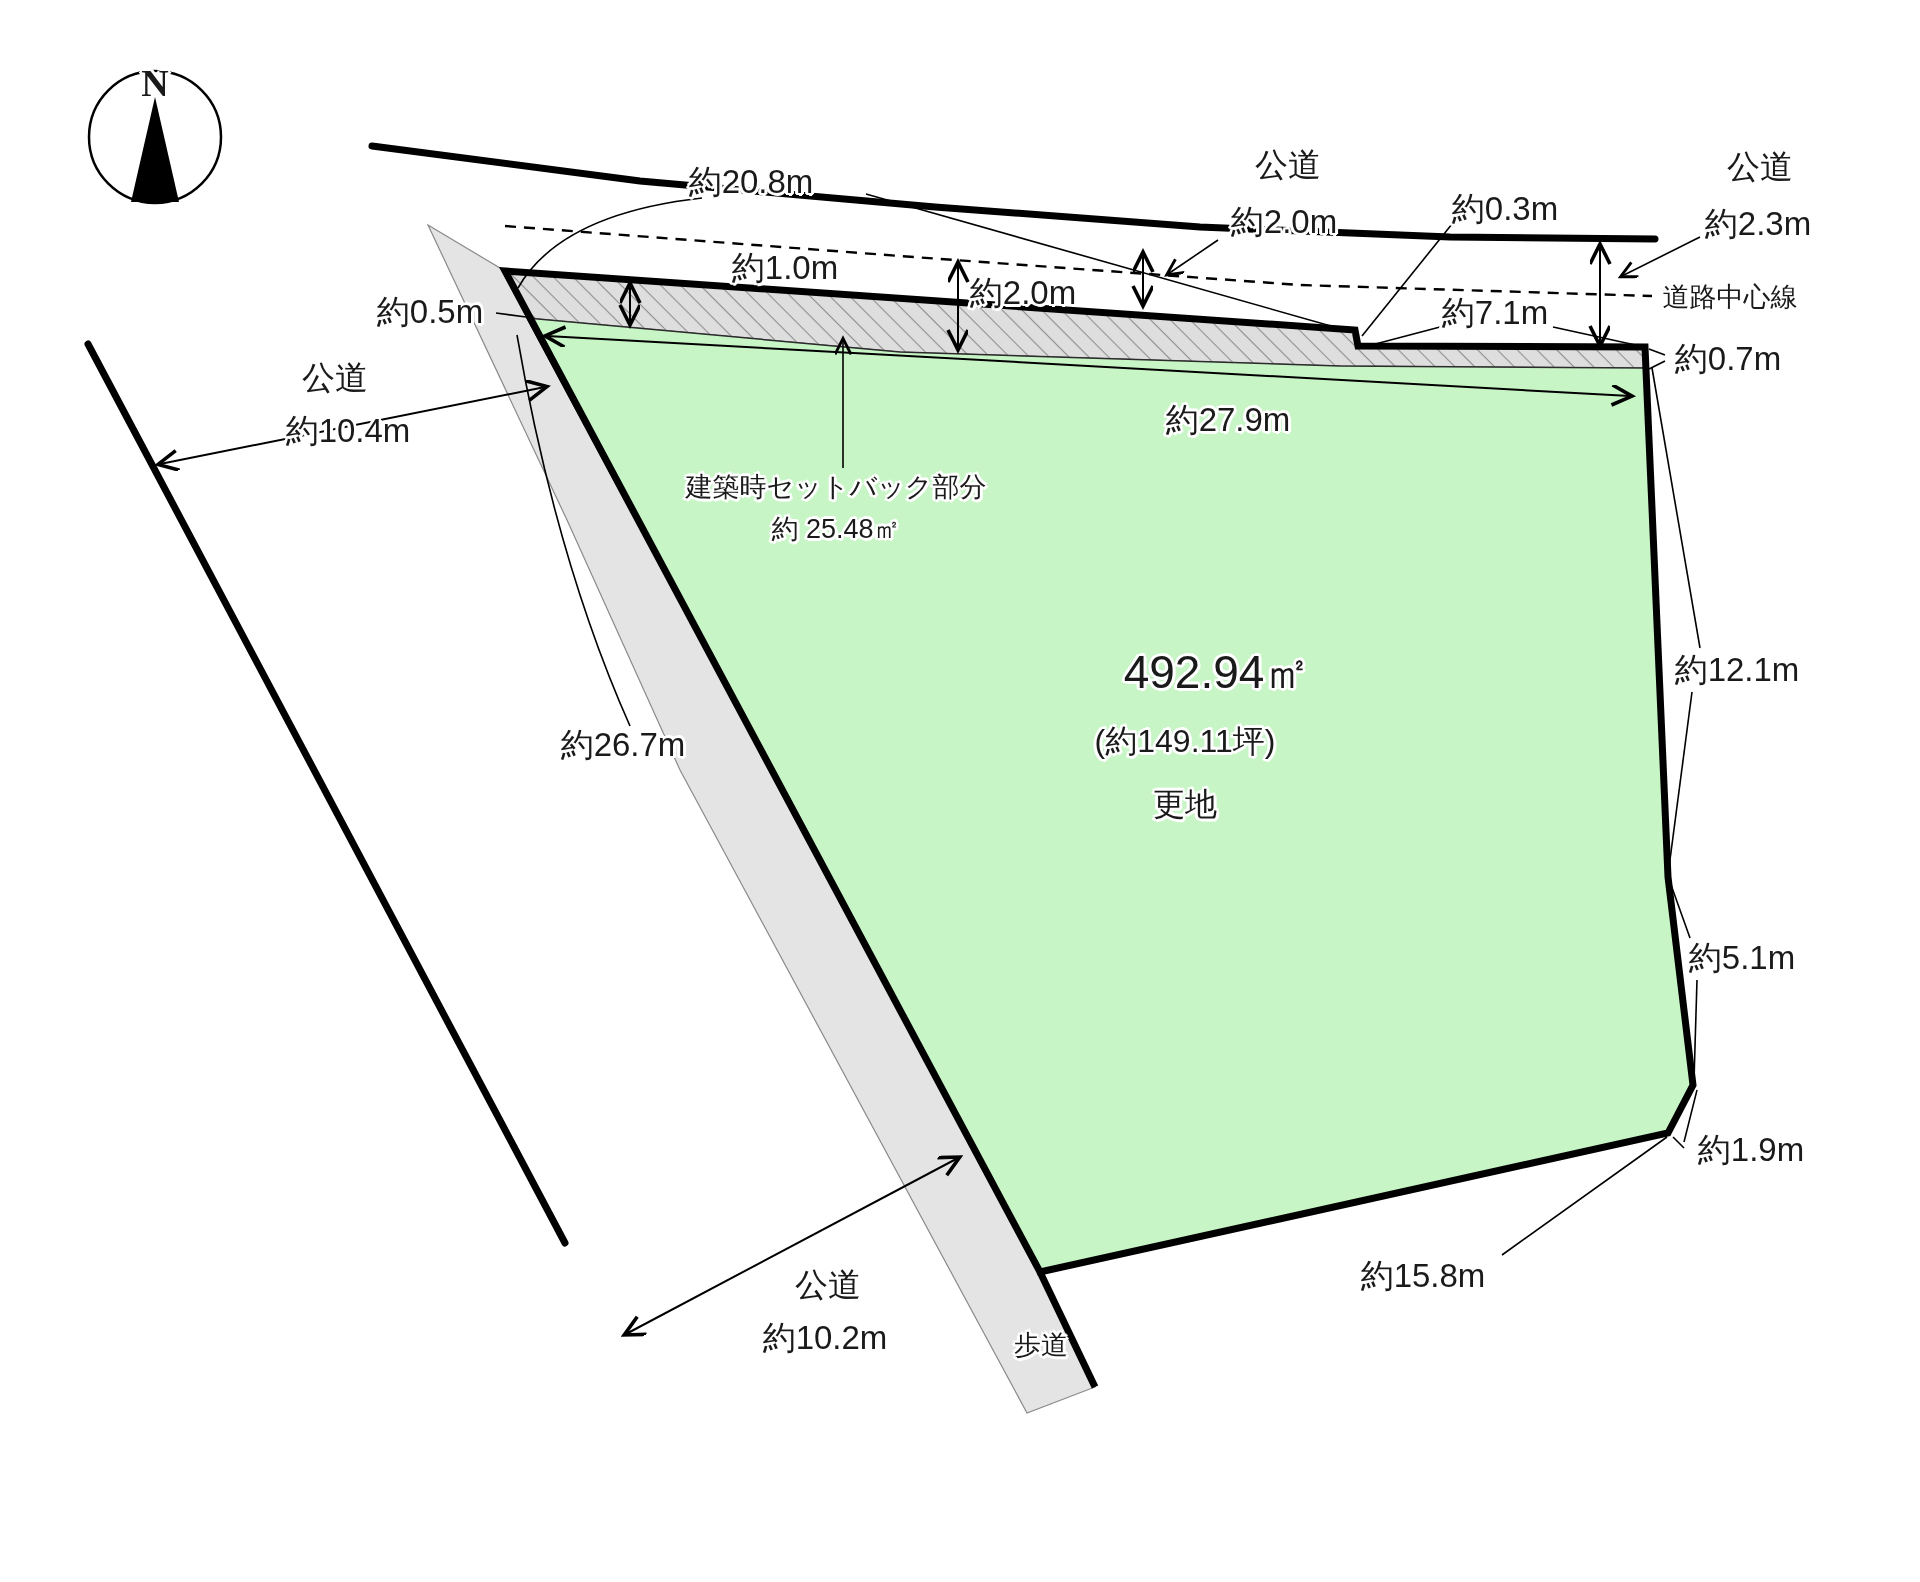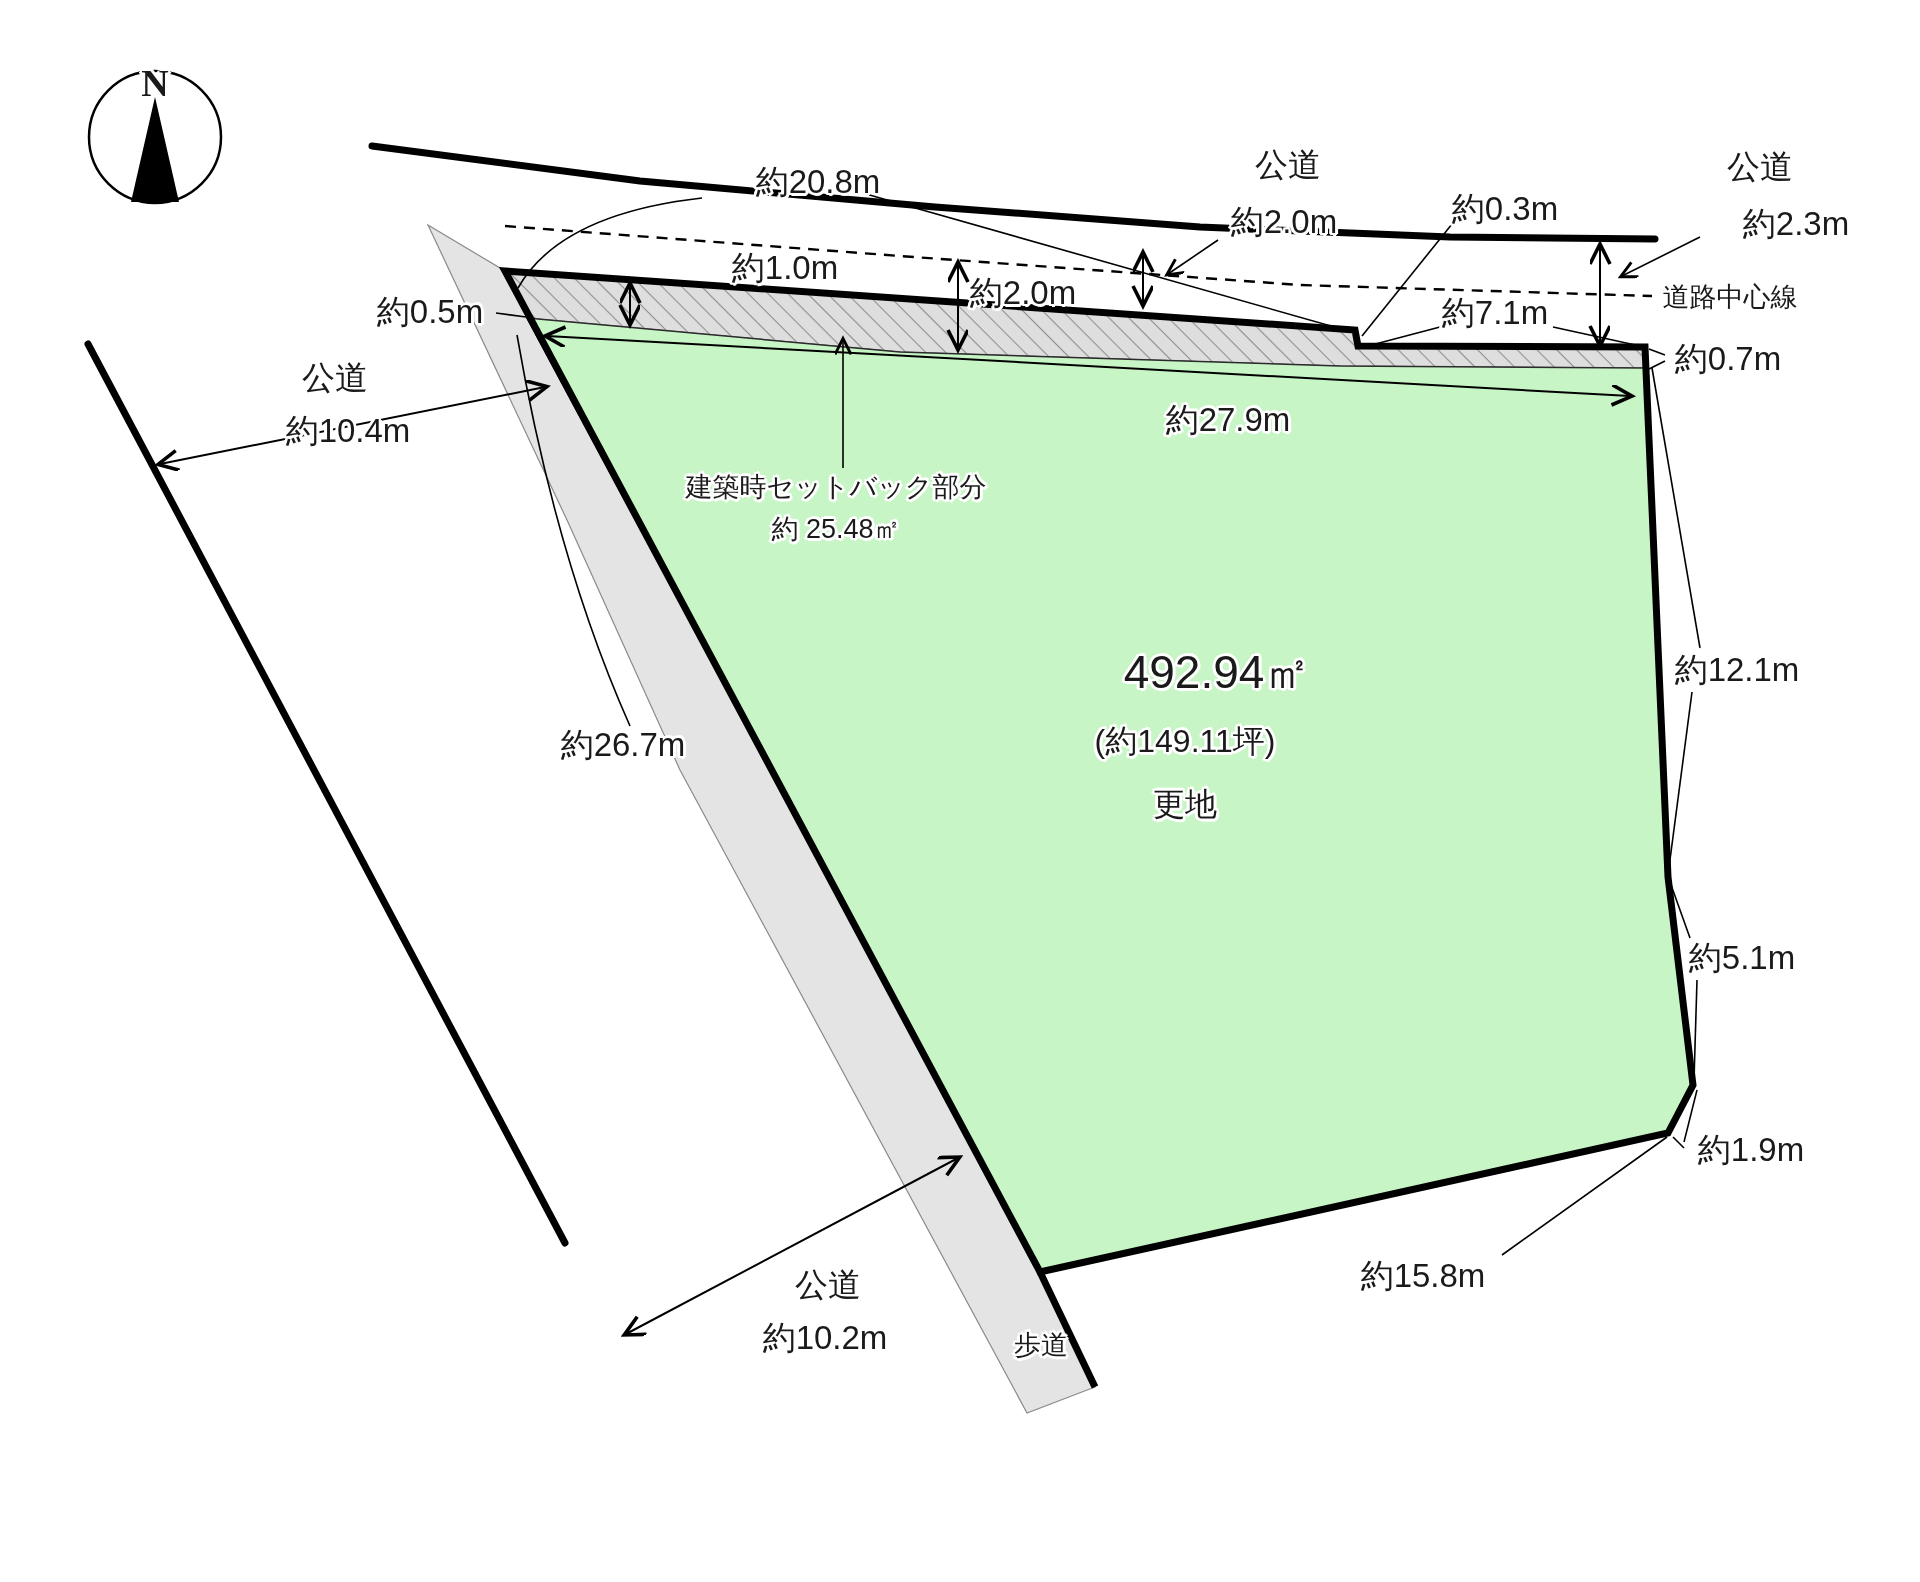--- a/index.html
+++ b/index.html
@@ -81,30 +81,30 @@
     </g>
 
     <g>
       <circle cx="155" cy="137" r="66" fill="#fff" stroke="#000" stroke-width="2.5"></circle>
       <polygon points="155,97 131,202 179,202" fill="#000"></polygon>
     </g>
   </svg>
 
   <div class="lbl compass-n" style="left:155px;top:83px;">N</div>
 
-  <div class="lbl" style="left:818px;top:181px;text-align:center;">約20.8m</div>
+  <div class="lbl" style="left:751px;top:181px;text-align:center;">約20.8m</div>
   <div class="lbl" style="left:785px;top:267px;">約1.0m</div>
 
   <div class="lbl" style="left:1288px;top:164px;">公道</div>
   <div class="lbl" style="left:1284px;top:221px;">約2.0m</div>
 
   <div class="lbl" style="left:1505px;top:208px;">約0.3m</div>
 
   <div class="lbl" style="left:1760px;top:166px;">公道</div>
-  <div class="lbl" style="left:1796px;top:223px;">約2.3m</div>
+  <div class="lbl" style="left:1758px;top:223px;">約2.3m</div>
 
   <div class="lbl sm" style="left:1730px;top:297px;">道路中心線</div>
   <div class="lbl" style="left:1495px;top:312px;">約7.1m</div>
   <div class="lbl" style="left:1728px;top:358px;text-align:center;">約0.7m</div>
 
   <div class="lbl" style="left:430px;top:311px;">約0.5m</div>
   <div class="lbl" style="left:1023px;top:292px;">約2.0m</div>
 
   <div class="lbl" style="left:335px;top:377px;">公道</div>
   <div class="lbl" style="left:331px;top:430px;margin-left:17px;">約10.4m</div>

